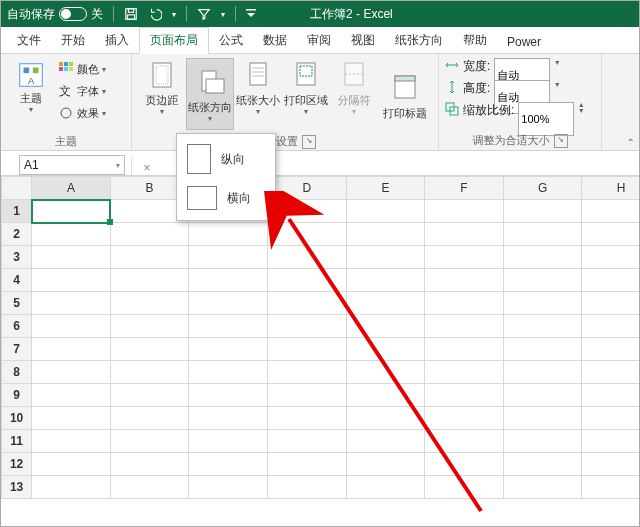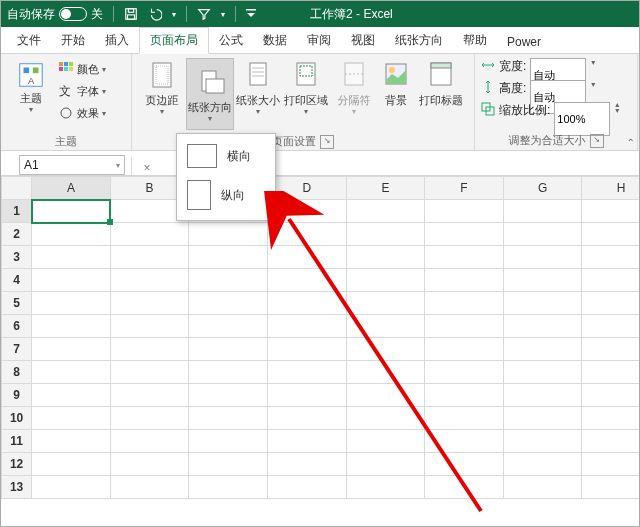--- a/index.html
+++ b/index.html
@@ -22,21 +22,21 @@
 
   
   .ribbon{height:96px;background:#f3f3f3;border-bottom:1px solid #d4d4d4;display:flex;position:relative;}
   .group{border-right:1px solid #dcdcdc;padding:4px 6px 2px;display:flex;flex-direction:column;justify-content:space-between;}
   .group-label{text-align:center;font-size:11px;color:#666;padding-top:2px;display:flex;justify-content:center;align-items:center;gap:4px;}
   .dlg-launch{width:12px;height:12px;border:1px solid #999;font-size:8px;line-height:10px;text-align:center;color:#666;}
 
   .vbtn{display:flex;flex-direction:column;align-items:center;justify-content:flex-start;width:48px;height:72px;padding-top:2px;font-size:11px;color:#333;}
   .vbtn .lbl{margin-top:2px;text-align:center;line-height:13px;}
   .vbtn .caret{font-size:8px;color:#666;}
-  .vbtn.big{width:54px;}
+  .vbtn.big{width:54px;justify-content:center;}
   .vbtn.pressed{background:#d8d8d8;border:1px solid #bcbcbc;box-sizing:border-box;justify-content:center;}
 
   .theme-rows{display:flex;gap:4px;}
   .mini-row{display:flex;align-items:center;gap:2px;height:22px;}
   .mini-row svg{flex:0 0 auto;}
   .mini-label{font-size:11px;color:#333;}
   .mini-caret{font-size:8px;color:#666;margin-left:1px;}
 
   .scale-rows .row{display:flex;align-items:flex-start;gap:4px;height:22px;}
   .scale-rows input{width:50px;height:16px;font-size:11px;border:1px solid #aaa;background:#fff;padding:8px 2px;}
@@ -212,28 +212,20 @@
             <span class="caret">▾</span>
         </div>
         <div class="vbtn" style="opacity:.5;">
           <svg width="30" height="32">
               <rect x="6" y="3" width="18" height="22" fill="#fff" stroke="#888"></rect>
               <line x1="6" y1="14" x2="24" y2="14" stroke="#888" stroke-dasharray="2 2"></line>
             </svg>
           <span class="lbl">分隔符</span>
             <span class="caret">▾</span>
         </div>
-        <div class="vbtn" style="width:36px;">
-          <svg width="28" height="32">
-              <rect x="4" y="4" width="20" height="20" fill="#eef" stroke="#888"></rect>
-              <circle cx="10" cy="10" r="3" fill="#fc6"></circle>
-              <path d="M4 20l6-6 6 4 8-8v14H4z" fill="#8c8"></path>
-            </svg>
-          <span class="lbl">背景</span>
-        </div>
         <div class="vbtn big">
           <svg width="30" height="32">
               <rect x="5" y="3" width="20" height="22" fill="#fff" stroke="#888"></rect>
               <rect x="5" y="3" width="20" height="5" fill="#d0e8dc" stroke="#888"></rect>
             </svg>
           <span class="lbl">打印标题</span>
         </div>
       </div>
       <div class="group-label">
           <span>页面设置</span>
@@ -457,26 +449,26 @@
             <td></td>
             <td></td>
             <td></td>
           </tr>
         </tbody>
     </table>
   </div>
 
   <div class="dropdown">
     <div class="dd-item">
+      <div class="dd-icon"></div>
+      <span>纵向</span>
+    </div>
+    <div class="dd-item">
       <div class="dd-icon landscape"></div>
       <span>横向</span>
-    </div>
-    <div class="dd-item">
-      <div class="dd-icon"></div>
-      <span>纵向</span>
     </div>
   </div>
 
   <svg class="arrow" width="240" height="330">
     <defs>
         <marker id="ah" markerWidth="16" markerHeight="16" refX="4" refY="8" orient="auto">
           <path d="M0 0L16 8L0 16L5 8z" fill="#e60000"></path>
         </marker>
       </defs>
     <line x1="220" y1="320" x2="28" y2="28" stroke="#e60000" stroke-width="4" marker-end="url(#ah)"></line>

